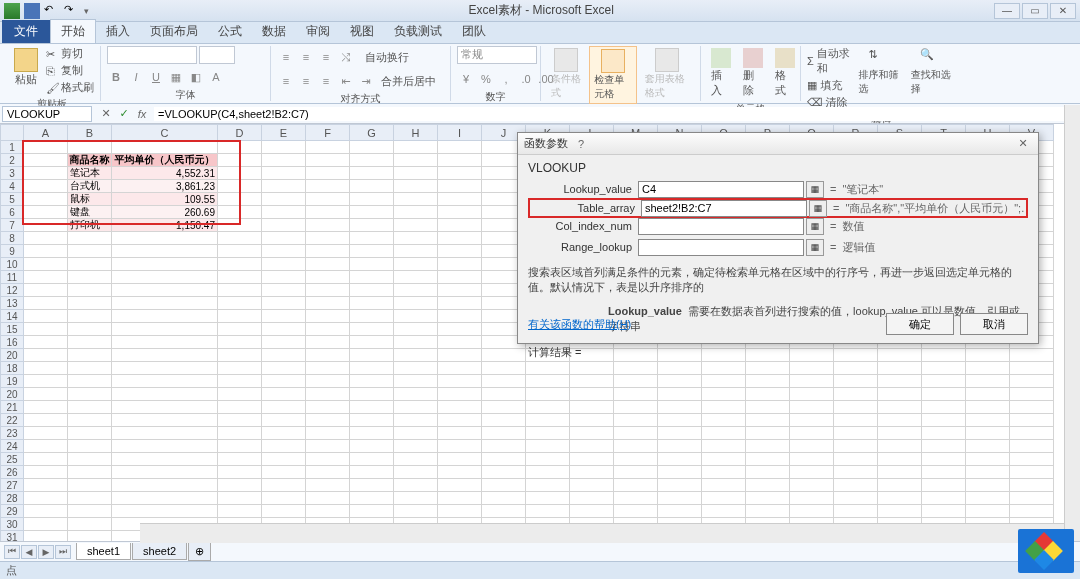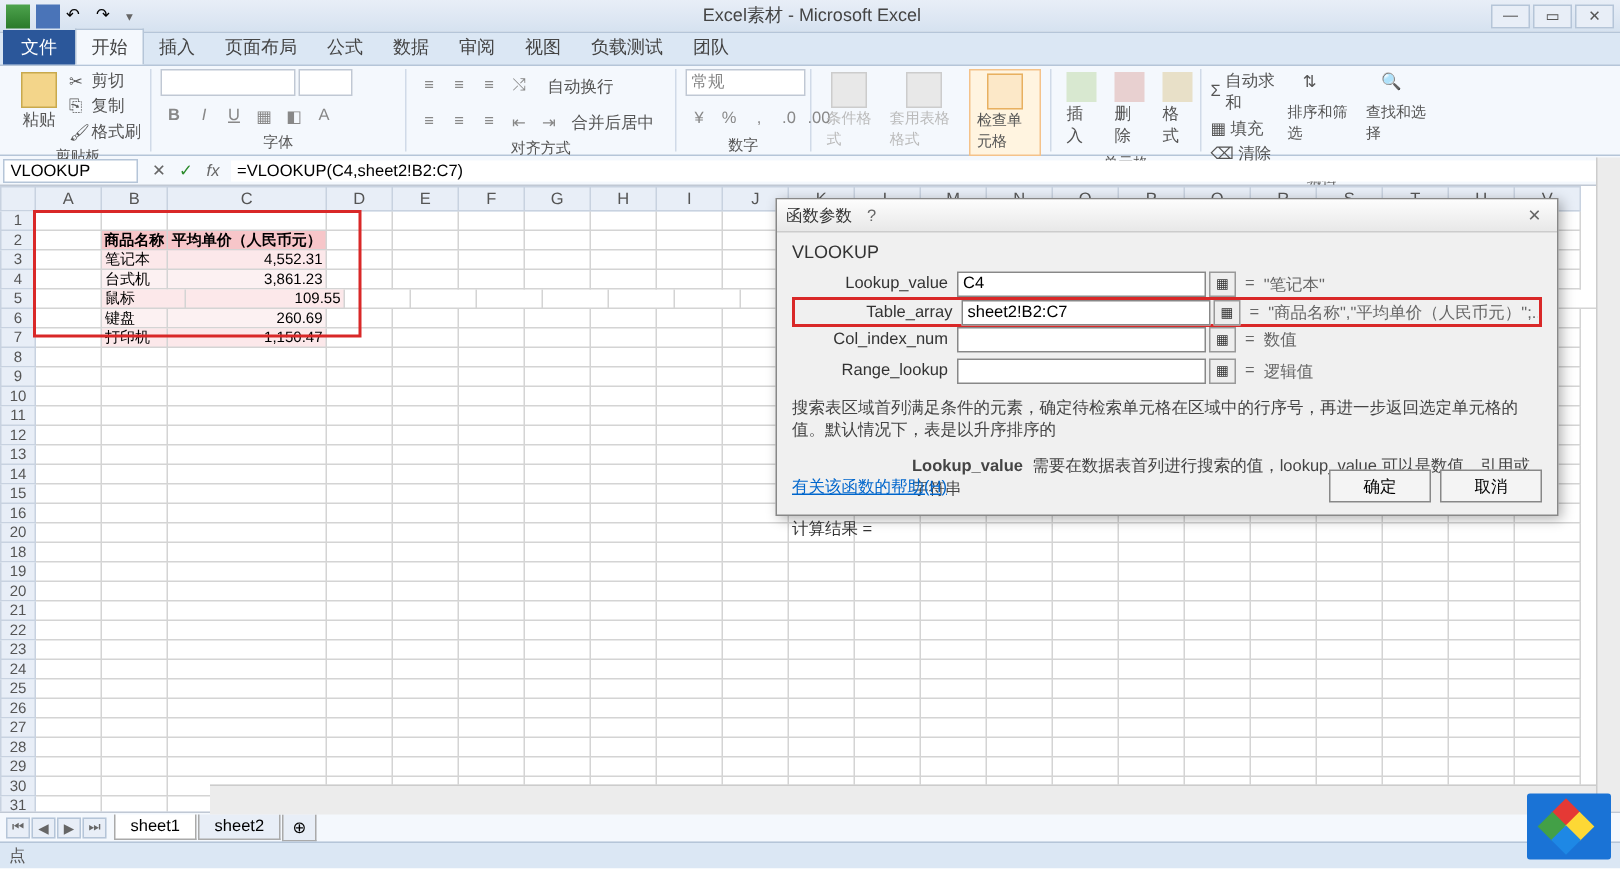--- a/index.html
+++ b/index.html
@@ -217,27 +217,27 @@
       </div>
     </div>
     <div class="group-label">数字</div>
   </div>
   <div class="ribbon-group" style="width:160px;">
     <div class="group-body">
       <div class="big-btn disabled">
         <div style="width:24px;height:24px;background:#e8e8e8;border:1px solid #ccc;"></div>
         <span style="font-size:10px;">条件格式</span>
       </div>
+      <div class="big-btn" style="border:1px solid #f4c28a;background:#fff4e0;">
+        <div style="width:24px;height:24px;background:#fce8c8;border:1px solid #e8b060;"></div>
+        <span style="font-size:10px;">检查单元格</span>
+      </div>
       <div class="big-btn disabled">
         <div style="width:24px;height:24px;background:#e8e8e8;border:1px solid #ccc;"></div>
         <span style="font-size:10px;">套用表格格式</span>
-      </div>
-      <div class="big-btn" style="border:1px solid #f4c28a;background:#fff4e0;">
-        <div style="width:24px;height:24px;background:#fce8c8;border:1px solid #e8b060;"></div>
-        <span style="font-size:10px;">检查单元格</span>
       </div>
     </div>
     <div class="group-label">样式</div>
   </div>
   <div class="ribbon-group disabled" style="width:100px;">
     <div class="group-body">
       <div class="big-btn">
           <div style="width:20px;height:20px;background:#d8e8d0;"></div>
           <span>插入</span>
         </div>
@@ -445,21 +445,21 @@
         <div class="cell" style="width: 44px;"></div>
         <div class="cell" style="width: 44px;"></div>
         <div class="cell" style="width: 44px;"></div>
         <div class="cell" style="width: 44px;"></div>
         <div class="cell" style="width: 44px;"></div>
         <div class="cell" style="width: 44px;"></div>
         <div class="cell" style="width: 44px;"></div>
       </div>
       <div class="cell-row">
         <div class="cell" style="width: 44px;"></div>
-        <div class="cell data-cell-odd" style="width: 56px;">鼠标</div>
+        <div class="cell data-cell-odd" style="width: 44px;">鼠标</div>
         <div class="cell data-cell-odd num" style="width: 106px;">109.55</div>
         <div class="cell" style="width: 44px;"></div>
         <div class="cell" style="width: 44px;"></div>
         <div class="cell" style="width: 44px;"></div>
         <div class="cell" style="width: 44px;"></div>
         <div class="cell" style="width: 44px;"></div>
         <div class="cell" style="width: 44px;"></div>
         <div class="cell" style="width: 44px;"></div>
         <div class="cell" style="width: 44px;"></div>
         <div class="cell" style="width: 44px;"></div>

